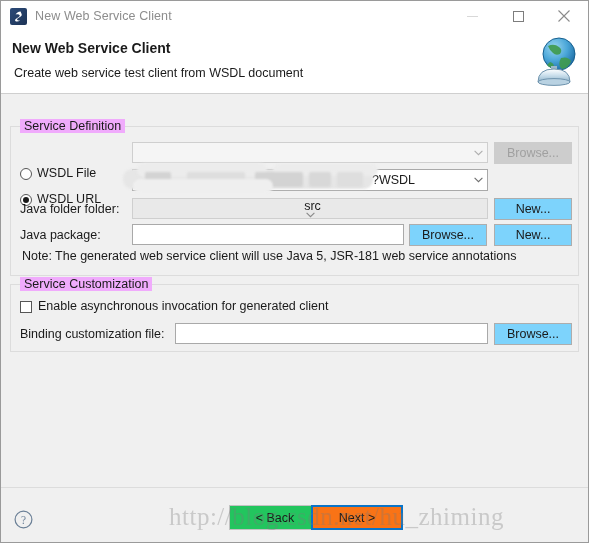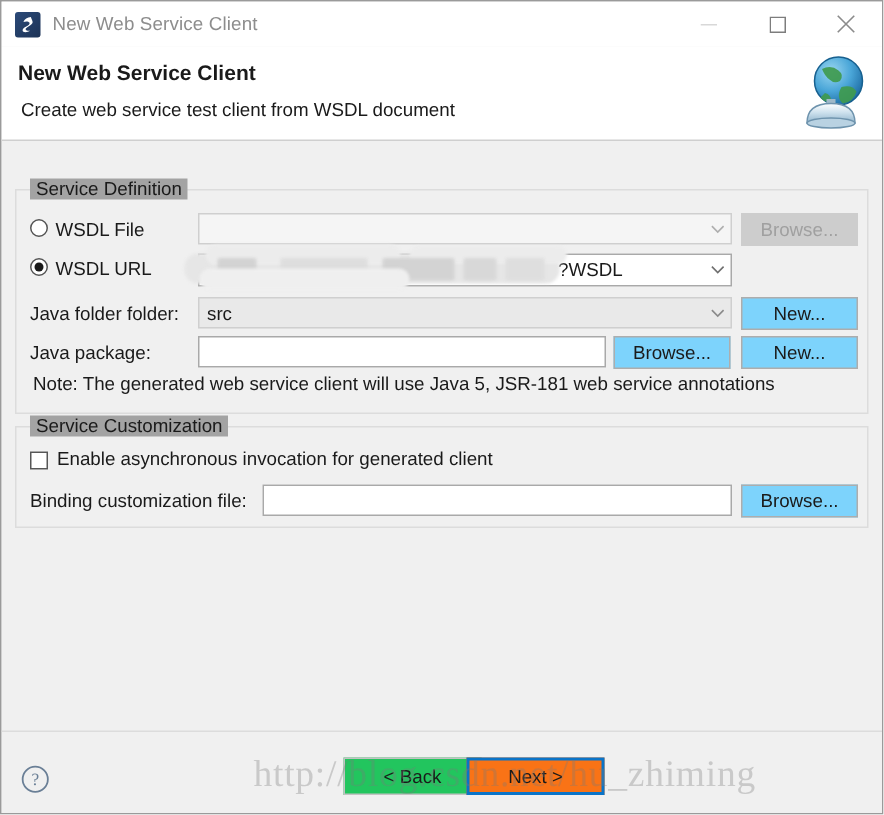--- a/index.html
+++ b/index.html
@@ -80,35 +80,35 @@
     font-size: 12.5px; color: #1a1a1a;
   }
 
   .groupbox {
     position: absolute;
     border: 1px solid #dcdcdc;
     box-sizing: border-box;
   }
   .group-title {
     position: absolute; top: -8px; left: 9px;
-    background: #a3a3a3;
+    background: #f0abfc;
     padding: 0 4px;
     font-size: 12.5px; color: #1a1a1a;
   }
   #group-service-def  { left: 9px; top: 32px; width: 569px; height: 150px; }
   #group-service-cust { left: 9px; top: 190px; width: 569px; height: 68px; }
 
   .fld-label {
     position: absolute;
     font-size: 12.5px; color: #1a1a1a;
     white-space: nowrap;
   }
 
   
-  .radio-row { position: absolute; display: flex; align-items: flex-start; }
+  .radio-row { position: absolute; display: flex; align-items: flex-end; margin-top: 20px; }
   .radio {
     width: 12px; height: 12px; border-radius: 50%;
     border: 1px solid #565656; background: #fff;
     box-sizing: border-box; margin-right: 5px; flex: none;
     position: relative;
   }
   .radio.checked::after {
     content:''; position:absolute; left:2px; top:2px;
     width:6px; height:6px; border-radius:50%;
     background:#1a1a1a;
@@ -306,21 +306,21 @@
         <div class="smudge" style="left:150px;top:1px;  width:105px; height:12px; background:#ececec;"></div>
         <div class="smudge smudge2" style="left:22px; top:9px; width:26px; height:15px;"></div>
         <div class="smudge smudge2" style="left:64px; top:9px; width:58px; height:15px; background:#dedede;"></div>
         <div class="smudge smudge2" style="left:132px;top:9px; width:48px; height:15px;"></div>
         <div class="smudge smudge2" style="left:186px;top:9px; width:22px; height:15px; background:#d8d8d8;"></div>
         <div class="smudge smudge2" style="left:214px;top:9px; width:26px; height:15px; background:#dedede;"></div>
         <div class="smudge" style="left:10px; top:16px; width:140px; height:14px; background:#efefef;"></div>
       </div>
 
       <div class="fld-label" style="left:9px; top:75px;">Java folder folder:</div>
-      <div class="combo readonly" style="left:121px; top:71px; width:356px; height:21px;">
+      <div class="combo readonly" style="left:121px; top:71px; width:356px; height:21px;flex-direction:column;">
         <span class="txt">src</span>
         <span class="arrow">
           <svg width="9" height="6" viewBox="0 0 9 6">
             <path d="M0.6 0.8 L4.5 4.7 L8.4 0.8" stroke="#8a8a8a" stroke-width="1.1" fill="none"></path>
           </svg>
         </span>
       </div>
       <div class="btn" style="left:483px; top:71px; width:78px; height:22px;">
         <span>New...</span>
       </div>

